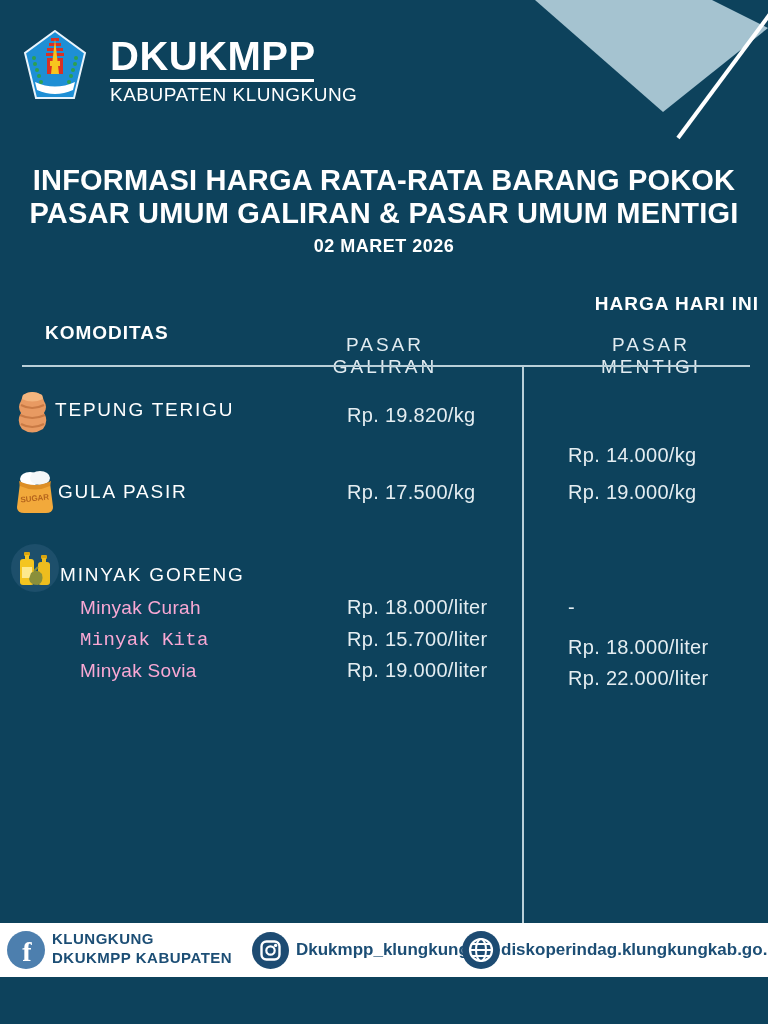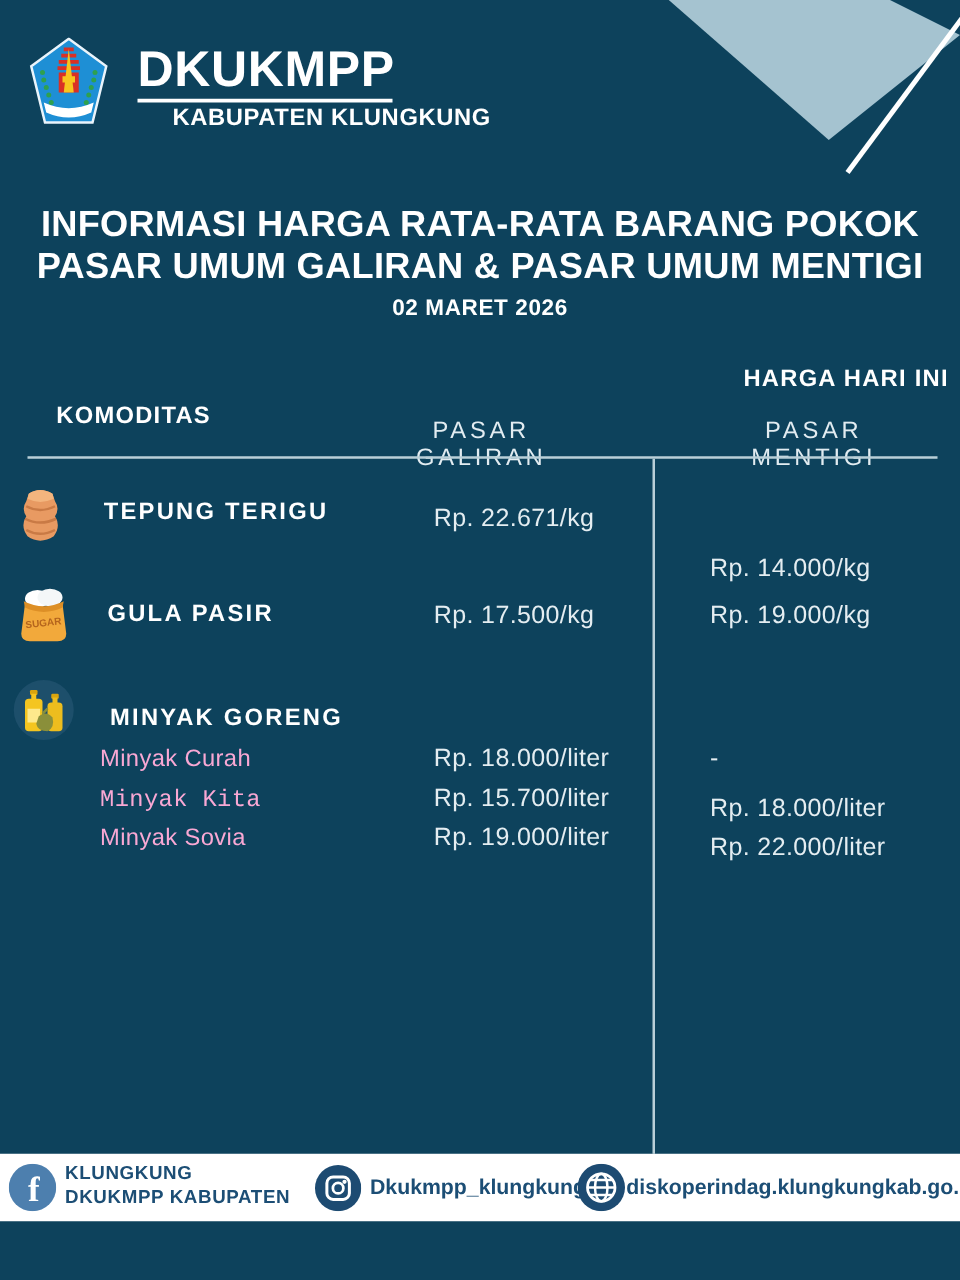--- a/index.html
+++ b/index.html
@@ -8,21 +8,21 @@
     position:relative; width:768px; height:1024px; overflow:hidden;
     background:#0d425c;
     font-family:"Liberation Sans", sans-serif;
     -webkit-font-smoothing:antialiased;
   }
   .abs { position:absolute; }
 
   
   .org-name { left:110px; top:34px; font-size:40px; font-weight:bold; color:#fff; letter-spacing:0.5px; }
   .org-underline { left:110px; top:79px; width:204px; height:3px; background:#fff; }
-  .org-sub { left:110px; top:84px; font-size:19px; font-weight:bold; color:#fff; letter-spacing:0.5px;margin-left:28px; }
+  .org-sub { left:110px; top:84px; font-size:19px; font-weight:normal; color:#fff; letter-spacing:0.5px; }
 
   
   .deco { right:0; top:0; }
 
   
   .title-block { left:0; top:164px; width:768px; text-align:center; color:#fff; }
   .title-line { font-size:29px; font-weight:bold; line-height:33px; letter-spacing:0.2px; }
   .title-date { margin-top:6px; font-size:18px; font-weight:bold; letter-spacing:0.5px; }
 
   
@@ -30,21 +30,21 @@
   .komoditas { left:45px; top:305px;margin-top:17px; }
   .harga-hari-ini { left:295px; top:293px; width:464px; text-align:right; }
   .subcol { color:#e2ecf1; font-size:19px; letter-spacing:3px; font-weight:normal; }
   .pasar-galiran { left:295px; top:334px; width:180px; text-align:center; }
   .pasar-mentigi { left:561px; top:334px; width:180px; text-align:center; }
 
   .rule-h { left:22px; top:365px; width:728px; height:2px; background:#b9cfd8; }
   .rule-v { left:522px; top:367px; width:2px; height:556px; background:#b9cfd8; }
 
   
-  .row-label { color:#fff; font-weight:bold; font-size:19px; letter-spacing:1.8px;margin-left:28px; }
+  .row-label { color:#fff; font-weight:normal; font-size:19px; letter-spacing:1.8px; }
   .price { color:#e4edf1; font-size:20px; letter-spacing:0.3px; }
   .subname { color:#f9a8d4; font-size:19px; letter-spacing:0.3px; }
 
   
   .footer-band { left:0; top:923px; width:768px; height:54px; background:#ffffff; }
   .f-text { color:#1c4e75; font-weight:bold; }
   .fb-label { left:52px; top:929px; font-size:15px; line-height:19px; letter-spacing:0.5px; }
   .ig-label { left:296px; top:940px; font-size:17px; }
   .web-label { left:501px; top:940px; font-size:17px; }
 </style>
@@ -102,21 +102,21 @@
   <div class="abs rule-h"></div>
   <div class="abs rule-v"></div>
 
   <div>
     <svg class="abs" style="left:14px; top:388px;" width="37" height="46" viewBox="0 0 37 46">
       <path d="M9 7 Q18 1 28 7 L30 13 Q34 19 30 25 Q35 33 29 41 Q18 48 8 41 Q2 33 7 25 Q3 19 7 13 Z" fill="#e89a62"></path>
       <path d="M9 7 Q18 1 28 7 L29 11 Q18 16 8 11 Z" fill="#f3b57e"></path>
       <path d="M7 17 Q18 23 30 17 M6 27 Q18 33 31 27 M7 36 Q18 42 30 36" stroke="#c97a45" stroke-width="2" fill="none"></path>
     </svg>
     <div class="abs row-label" style="left:55px; top:399px;">TEPUNG TERIGU</div>
-    <div class="abs price" style="left:347px; top:404px;">Rp. 22.671/kg</div>
+    <div class="abs price" style="left:347px; top:404px;">Rp. 19.820/kg</div>
     <div class="abs price" style="left:568px; top:404px;margin-top:40px;">Rp. 14.000/kg</div>
   </div>
 
   <div>
     <svg class="abs" style="left:13px; top:466px;" width="44" height="49" viewBox="0 0 44 49">
       <ellipse cx="17" cy="13" rx="10" ry="7" fill="#ffffff"></ellipse>
       <ellipse cx="27" cy="12" rx="10" ry="7" fill="#f4f7f8"></ellipse>
       <path d="M7 17 L4 41 Q4 47 11 47 L33 47 Q40 47 40 41 L37 17 Q22 24 7 17 Z" fill="#f2a93b"></path>
       <path d="M6 15 Q22 23 38 15 L37 20 Q22 27 7 20 Z" fill="#dd8f26"></path>
       <text x="22" y="35" font-size="8" font-weight="bold" fill="#b5651d" text-anchor="middle" transform="rotate(-6 22 35)">SUGAR</text>

